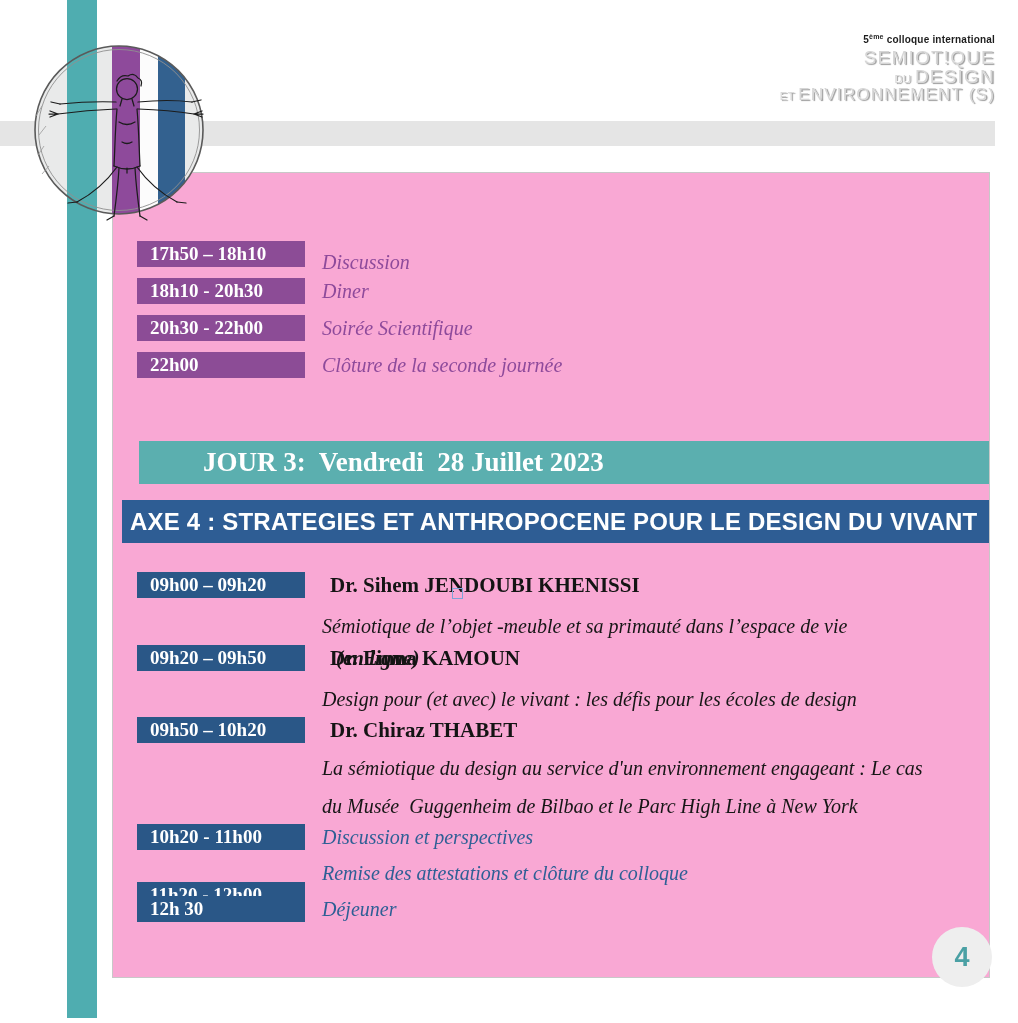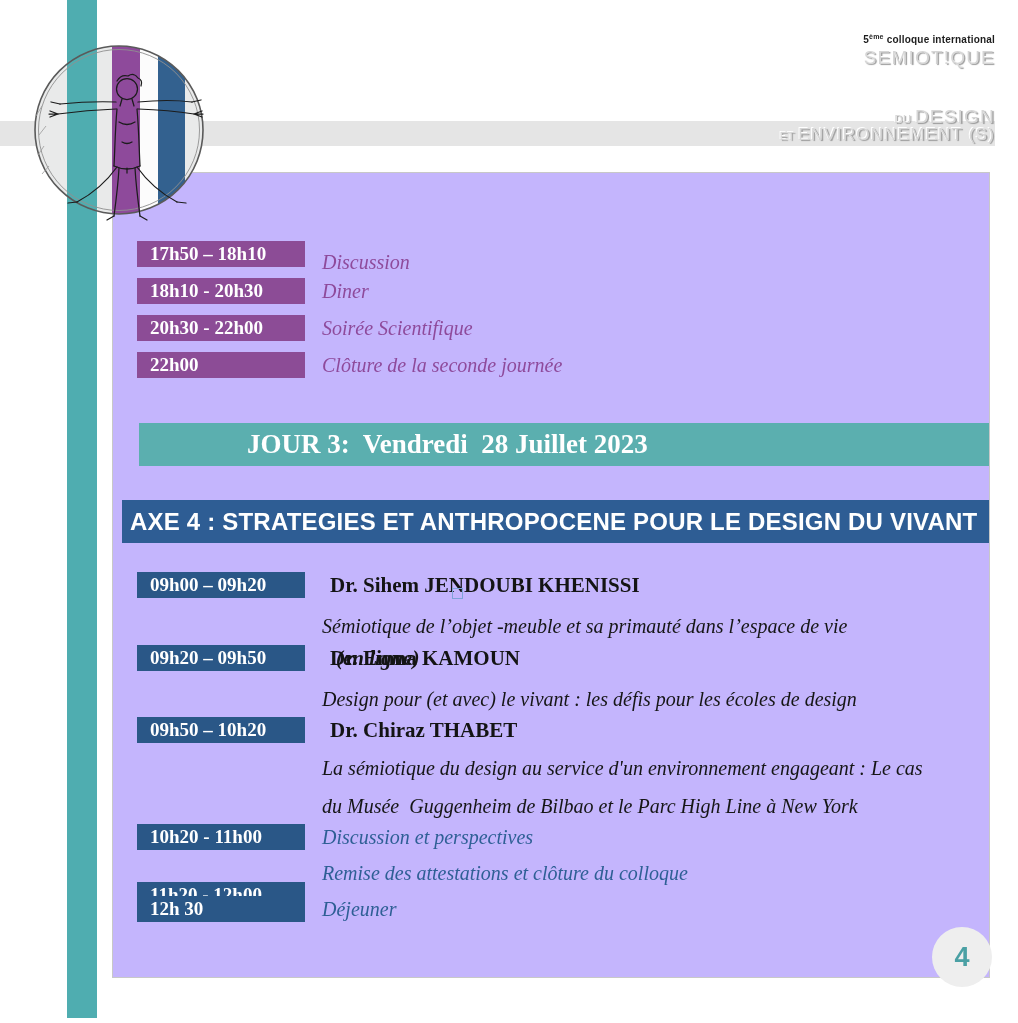--- a/index.html
+++ b/index.html
@@ -18,44 +18,44 @@
   
   .logo-svg { position:absolute; left:22px; top:36px; z-index:2; }
   
   .brand { position:absolute; right:23px; top:33px; text-align:right; z-index:2;
     font-family:"Liberation Sans", sans-serif; line-height:1.02; white-space:nowrap; }
   .brand-edition { font-size:10px; color:#1d1d1d; font-weight:bold; letter-spacing:.2px; }
   .brand-edition sup { font-size:7px; }
   .brand-big { font-weight:normal; color:#d6d6d6; letter-spacing:1.2px;
     text-shadow:-1px -1px 0 #ffffff, 1.4px 1.4px 1px #999999; }
   .brand-l1 { font-size:19px; margin-top:2px; }
-  .brand-l2 { font-size:19px;margin-top:40px; }
+  .brand-l2 { font-size:19px; }
   .brand-l3 { font-size:17px; }
   .brand-sm { font-size:11px; letter-spacing:.5px; }
   
   .card { position:absolute; left:112px; top:172px; width:878px; height:806px;
-    background:#c4b5fd; border:1px solid #c8c8c8; z-index:1; }
+    background:#f9a8d4; border:1px solid #c8c8c8; z-index:1; }
   .card * { position:absolute; white-space:pre; }
   
   .tblock { left:24px; width:168px; height:26px; line-height:26px;
     color:#ffffff; font-weight:bold; font-size:19px; padding-left:13px; }
   .tblock.purple { background:#8c4c96; }
   .tblock.blue { background:#2a5787; }
   
   .desc { left:209px; height:26px; line-height:26px; font-style:italic; font-size:20px; }
   .desc.purple { color:#8e4a9b; }
   .desc.blue { color:#2e5f95; }
   .speaker { left:217px; height:26px; line-height:26px; font-weight:bold;
     font-size:21px; color:#141414; }
   .speaker .note { font-style:italic; margin-left:6px; }
   .topic { left:209px; height:30px; line-height:30px; font-style:italic;
     font-size:20px; color:#161616; }
   
-  .jour-bar { left:26px; right:0; top:250px; height:43px; background:#5bafaf;
-    color:#ffffff; font-weight:bold; font-size:27px; line-height:43px; padding-left:108px; }
+  .jour-bar { left:26px; right:0; top:268px; height:43px; background:#5bafaf;
+    color:#ffffff; font-weight:bold; font-size:27px; line-height:43px; padding-left:64px; }
   .axe-bar { left:9px; right:0; top:327px; height:43px; background:#2e5d94;
     color:#ffffff; font-family:Liberation Sans, sans-serif; font-weight:bold;
     font-size:24px; line-height:43px; padding-left:8px; letter-spacing:.2px; }
   
   .artifact { left:339px; top:415px; width:11px; height:11px;
     border:1.5px solid #7fa3d9; background:transparent; }
   
   .page-badge { position:absolute; left:932px; top:927px; width:60px; height:60px;
     border-radius:50%; background:#eeeeee; z-index:3; text-align:center;
     line-height:60px; font-family:"Liberation Sans", sans-serif; font-weight:bold;

